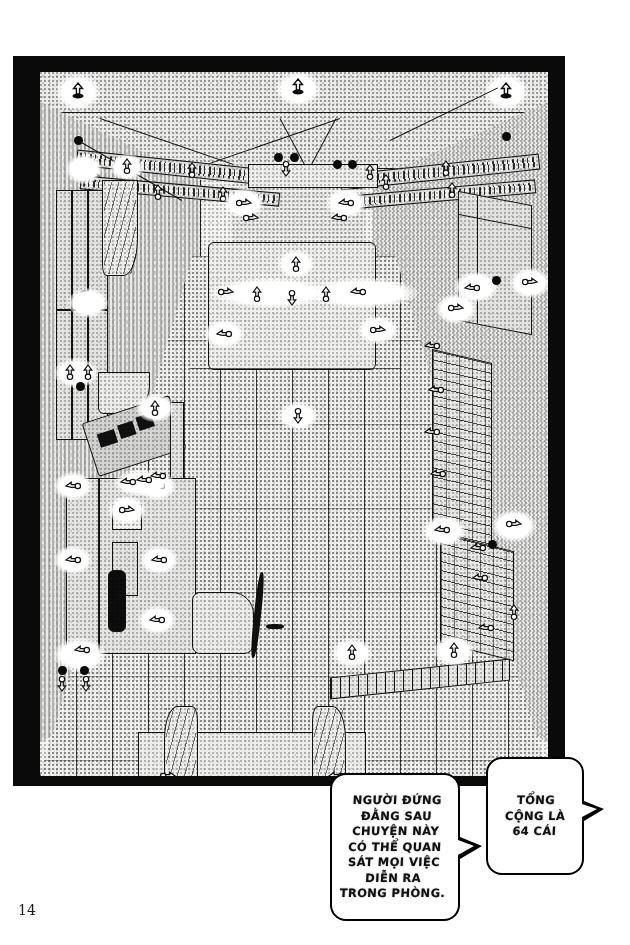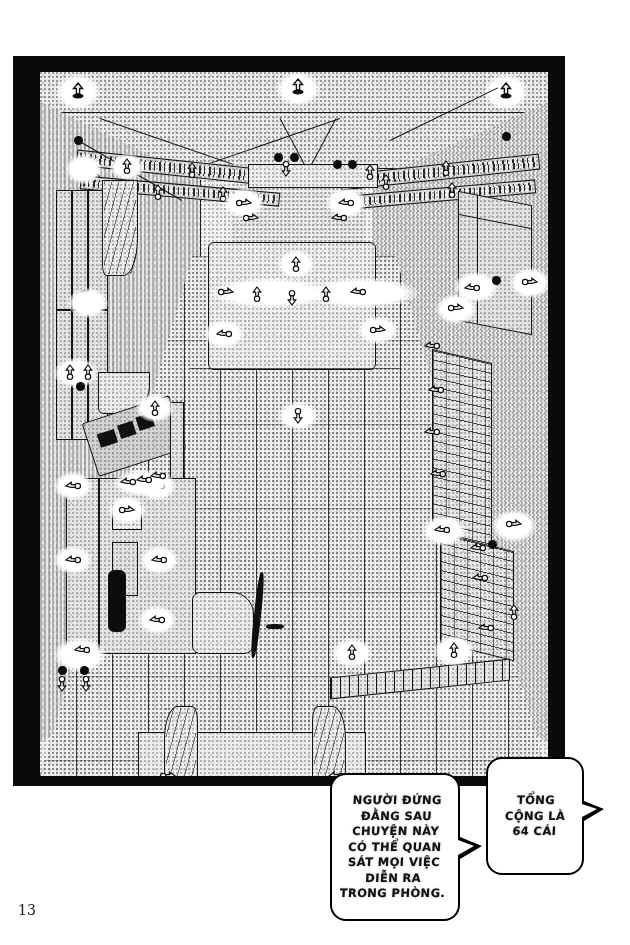--- a/index.html
+++ b/index.html
@@ -817,15 +817,15 @@
     <div class="tail" id="tail-1"></div>
   </div>
 
   <div class="balloon" id="balloon-2">
     <div class="btext">TỔNG
 CỘNG LÀ
 64 CÁI</div>
     <div class="tail" id="tail-2"></div>
   </div>
 
-  <div id="page-number">13</div>
+  <div id="page-number">14</div>
 
 </div>
 
 </body></html>

